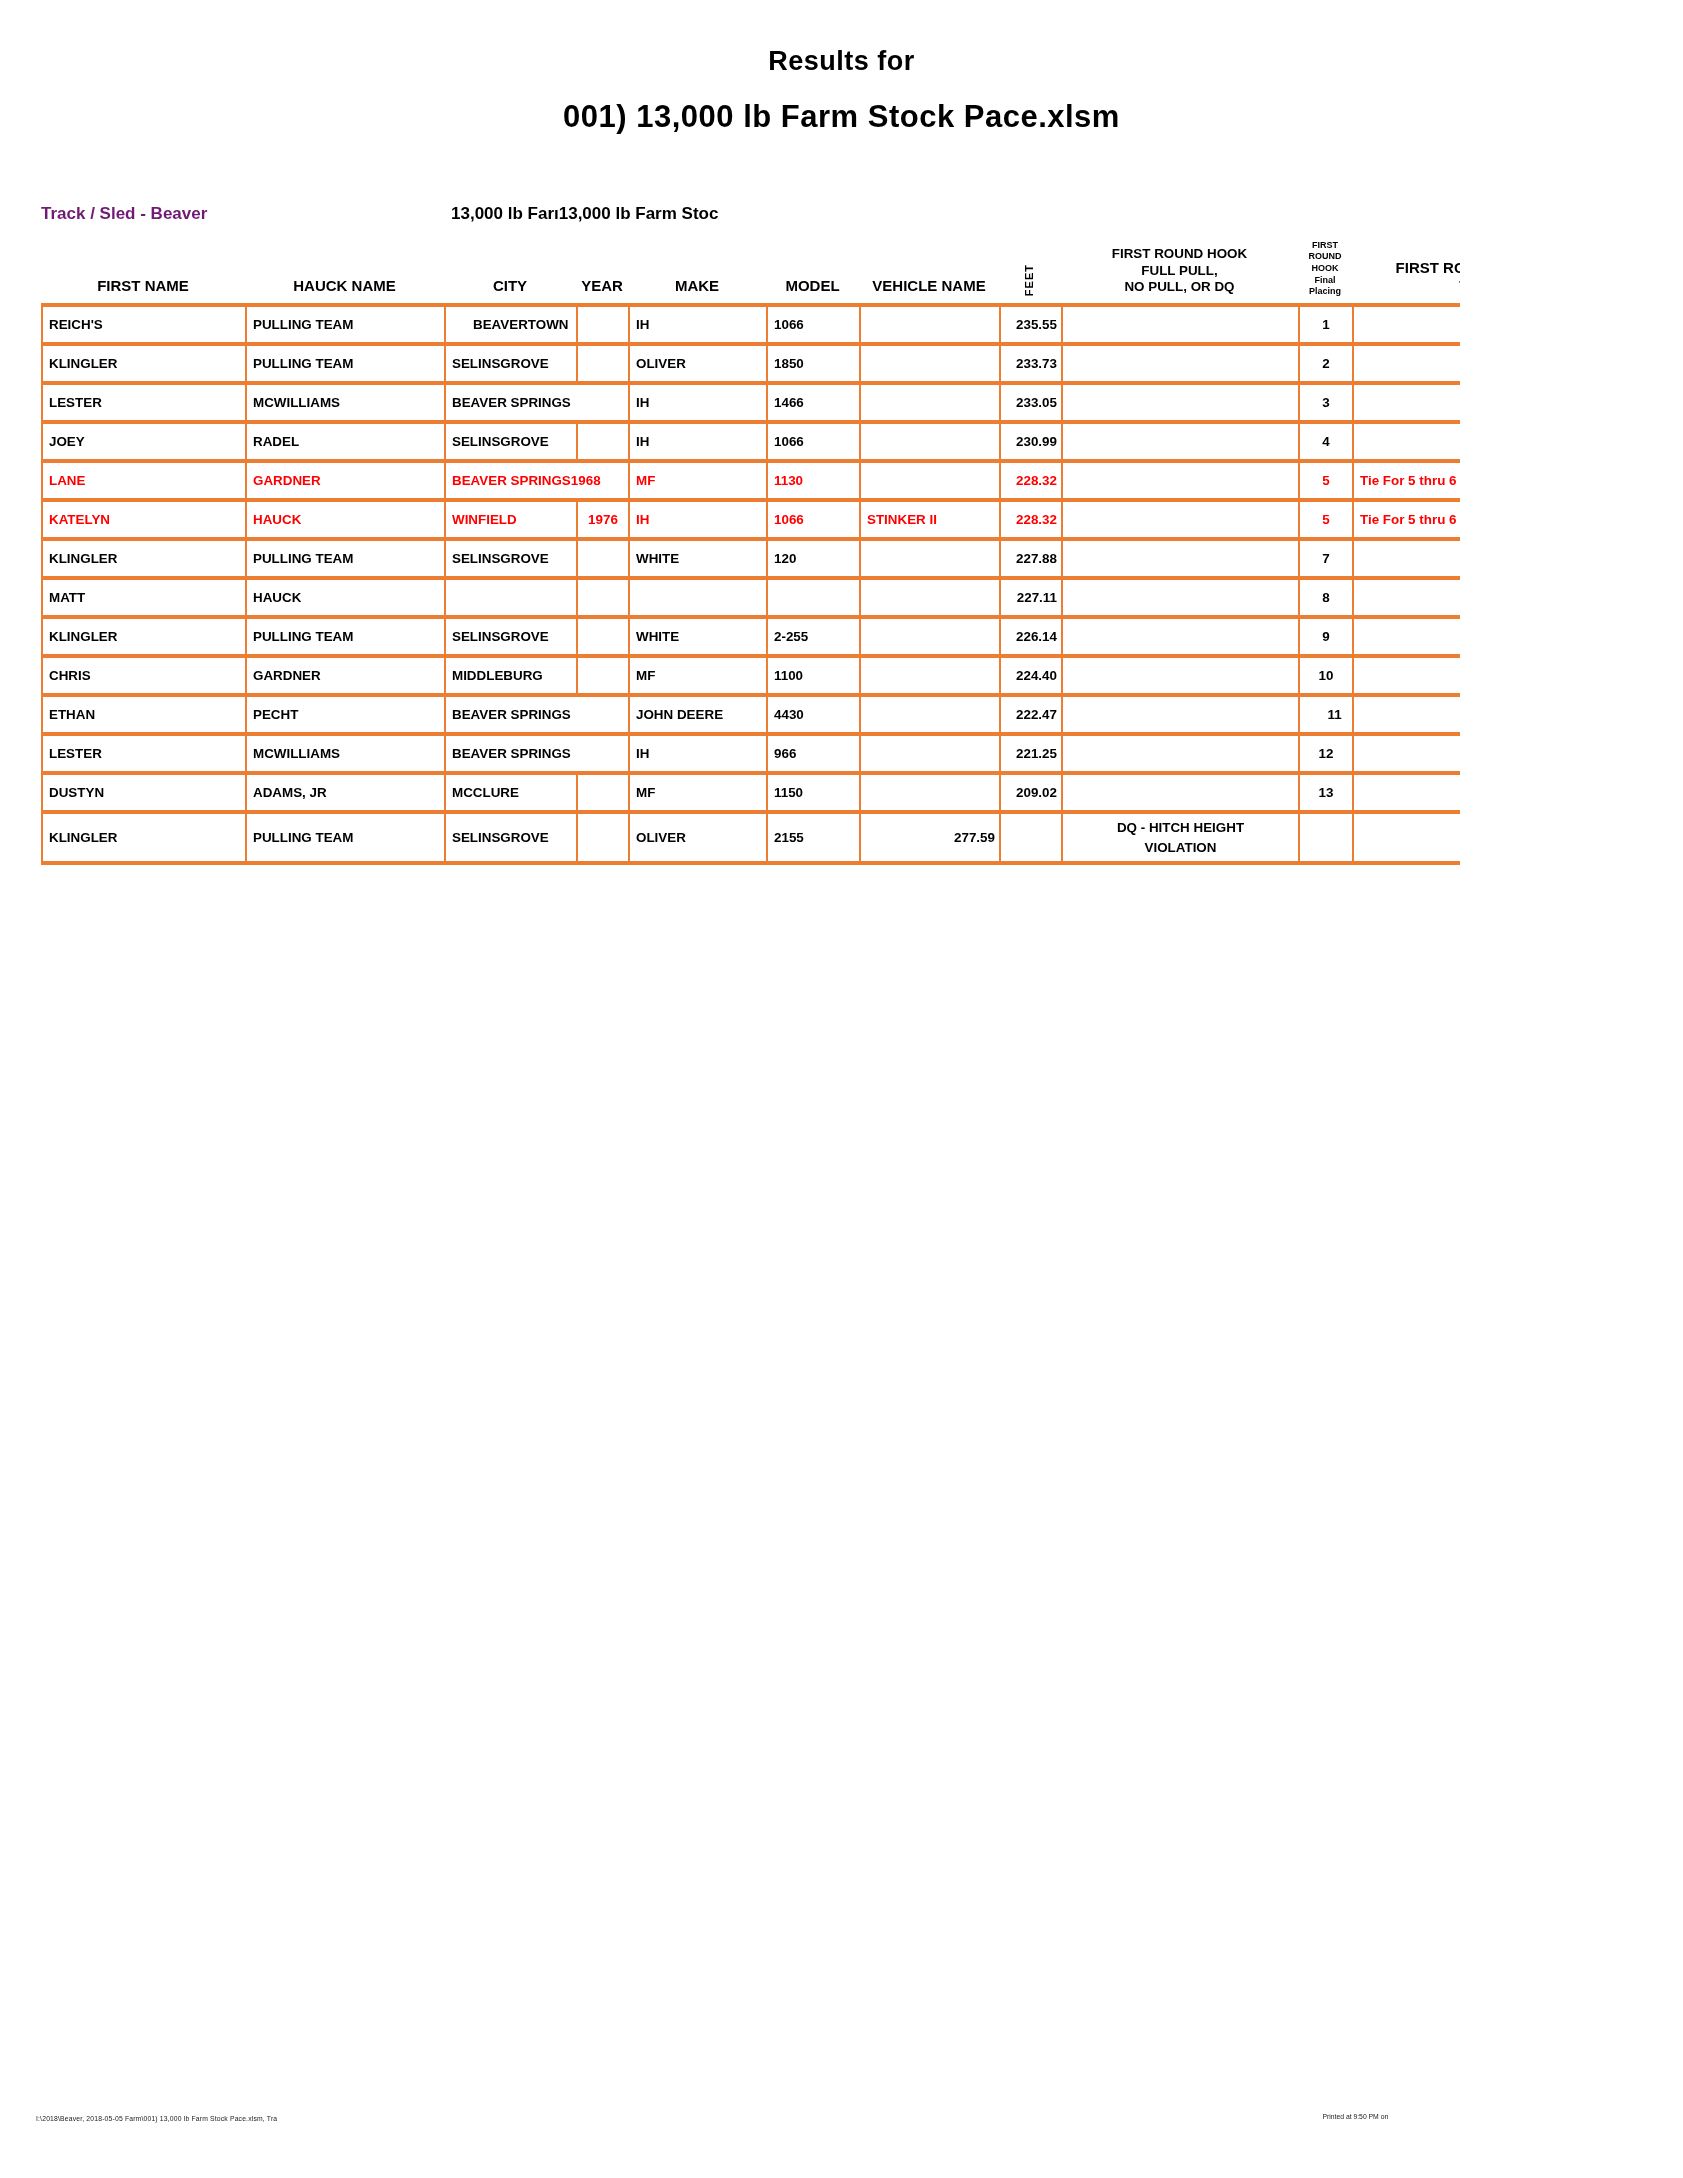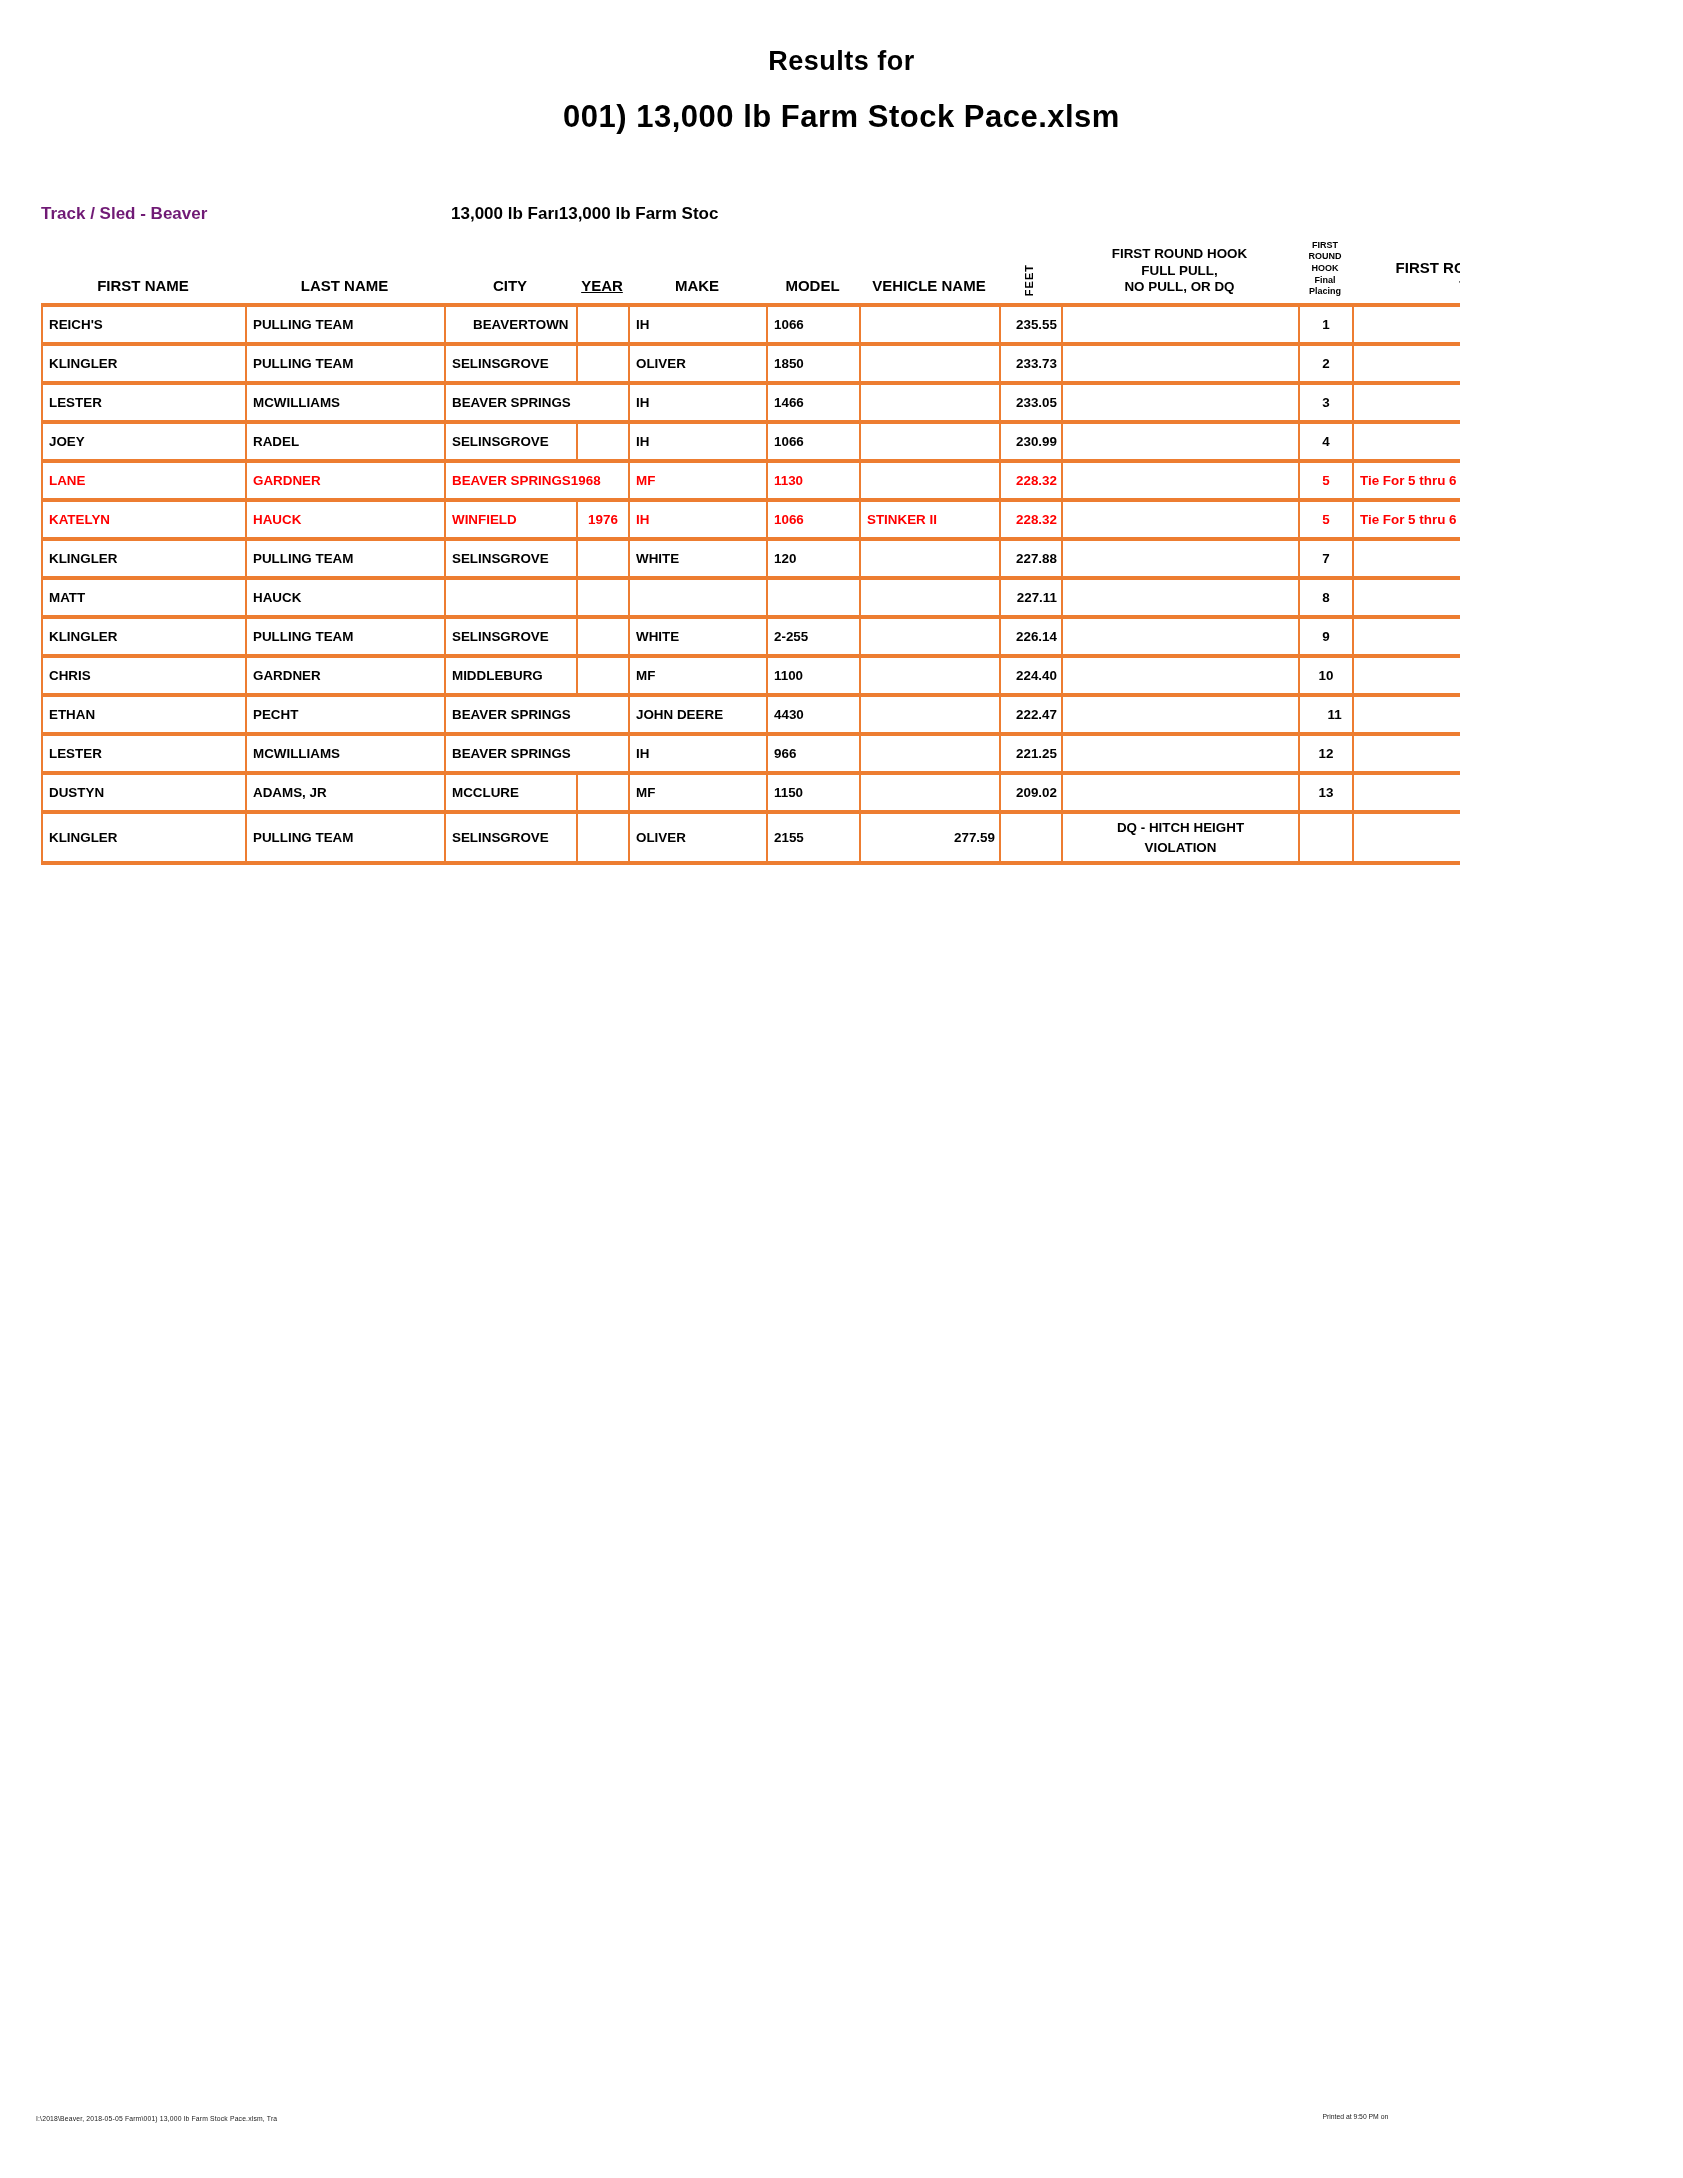--- a/index.html
+++ b/index.html
@@ -50,23 +50,23 @@
   <div class="title1">Results for</div>
   <div class="title2">001) 13,000 lb Farm Stock Pace.xlsm</div>
 
   <div class="metaRow">
     <span class="trackLabel">Track / Sled - Beaver</span>
     <span class="classLabels"><span>13,000 lb Farı</span><span>13,000 lb Farm Stoc</span></span>
   </div>
 
   <div class="hdrRow" id="hdrRow">
       <div class="hcell" style="width: 204px;">FIRST NAME</div>
-      <div class="hcell" style="width: 199px;">LAST NAME</div>
+      <div class="hcell" style="width: 199px;">HAUCK NAME</div>
       <div class="hcell" style="width: 132px;">CITY</div>
-      <div class="hcell" style="width: 52px; text-decoration: underline;">YEAR</div>
+      <div class="hcell" style="width: 52px;">YEAR</div>
       <div class="hcell" style="width: 138px;">MAKE</div>
       <div class="hcell" style="width: 93px;">MODEL</div>
       <div class="hcell" style="width: 140px;">VEHICLE NAME</div>
       <div class="hcell" style="width: 62px;"><span class="rotSpan">FEET</span></div>
       <div class="hcell mid" style="width: 237px;">FIRST ROUND HOOK
 FULL PULL,
 NO PULL, OR DQ</div>
       <div class="hcell small" style="width: 54px;">FIRST
 ROUND
 HOOK

